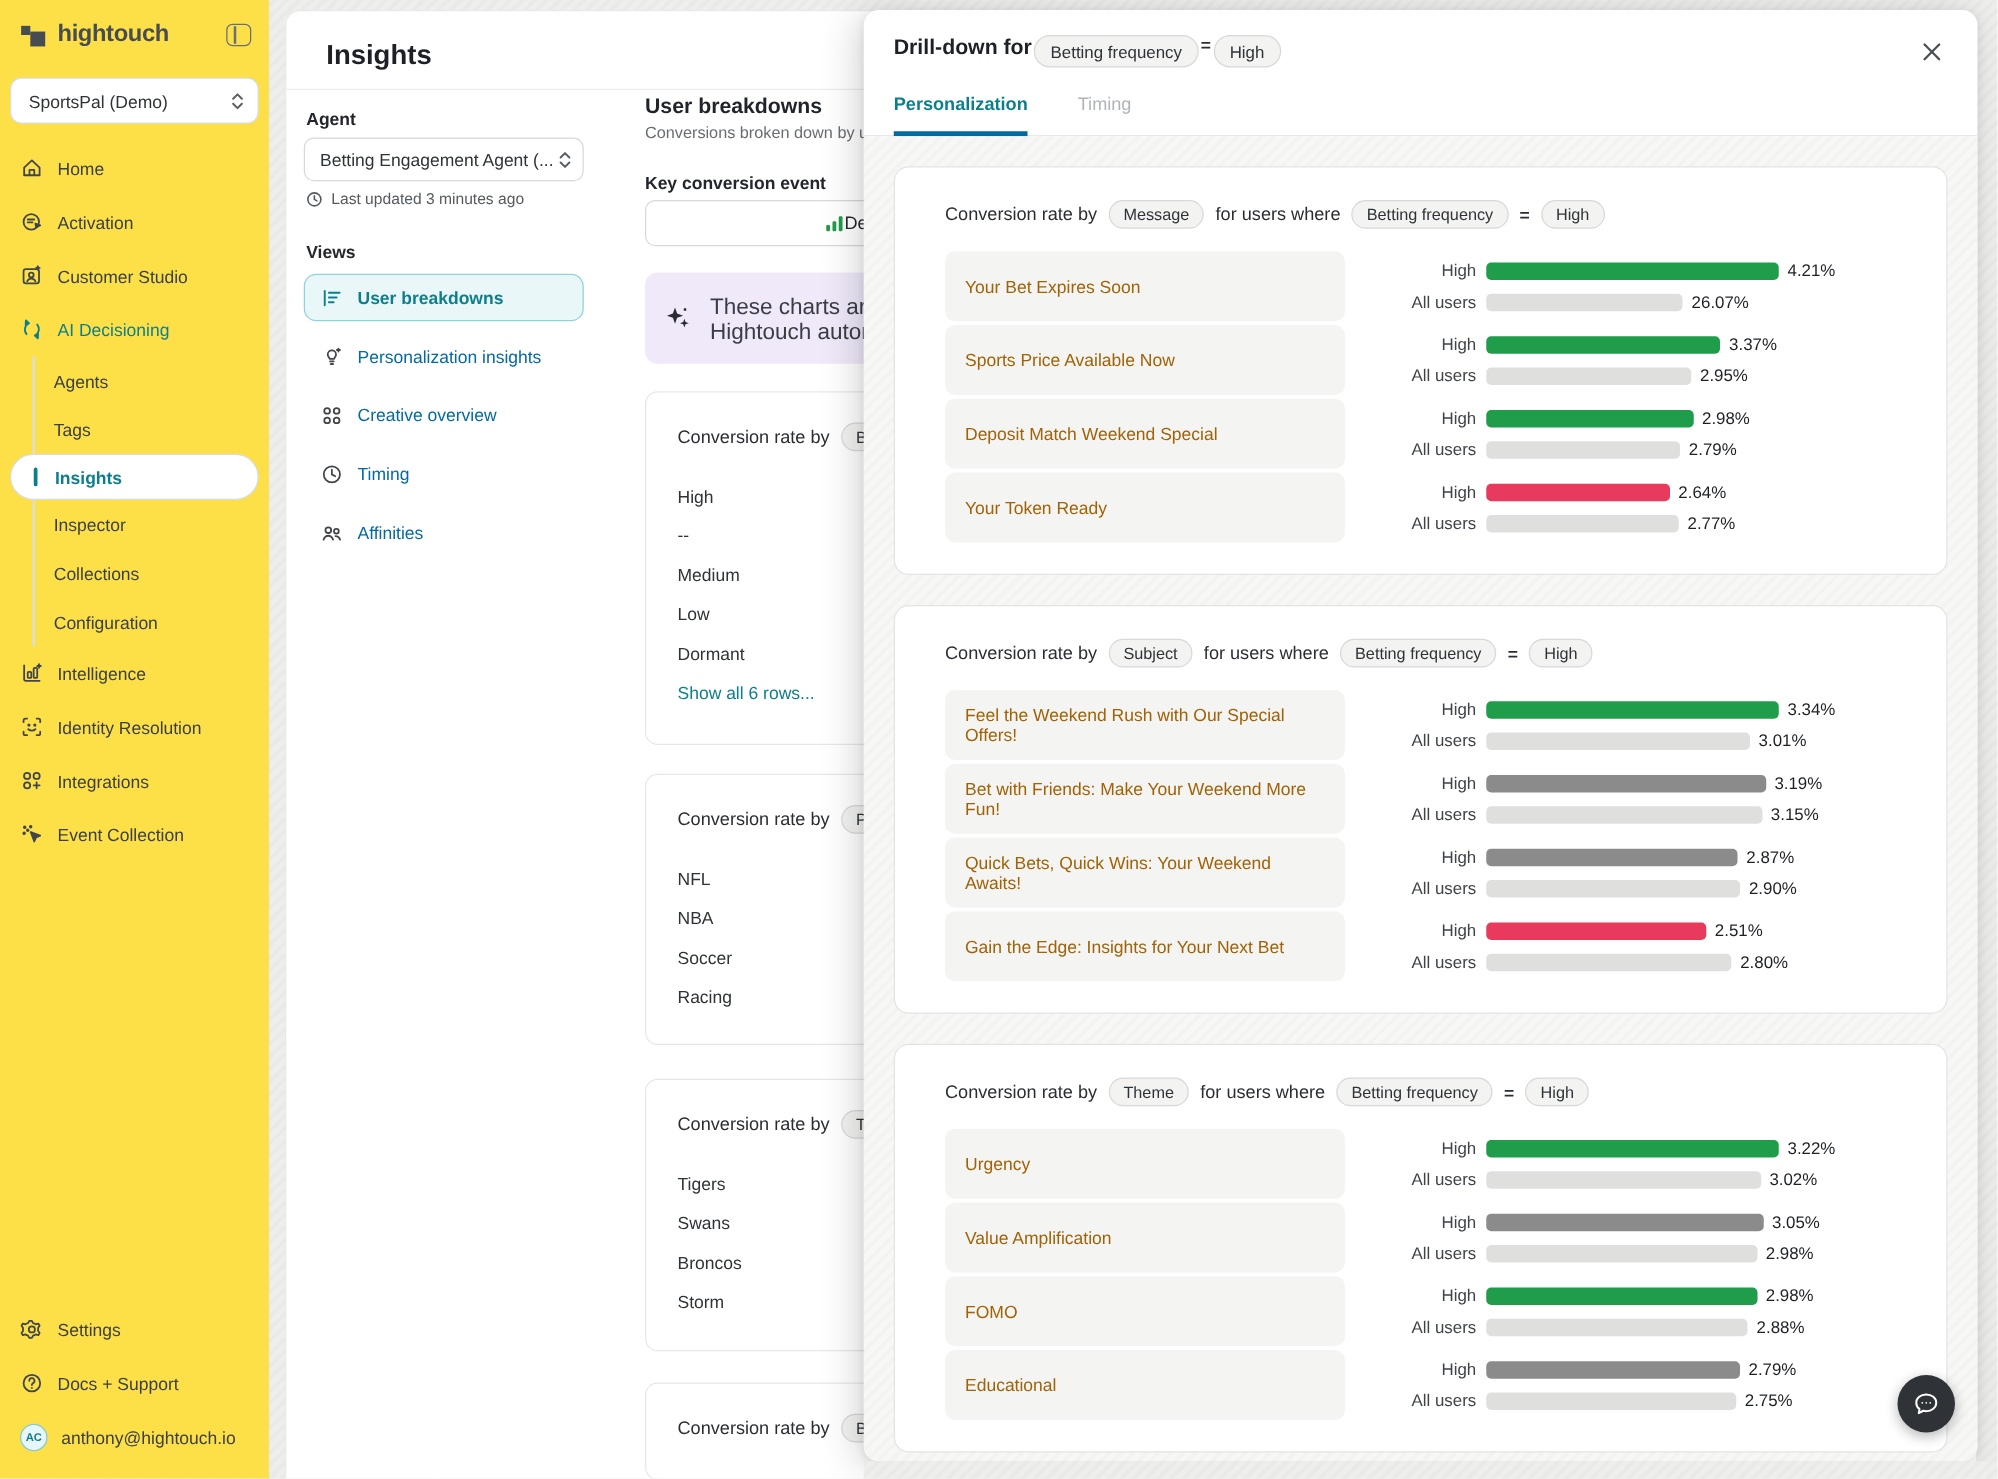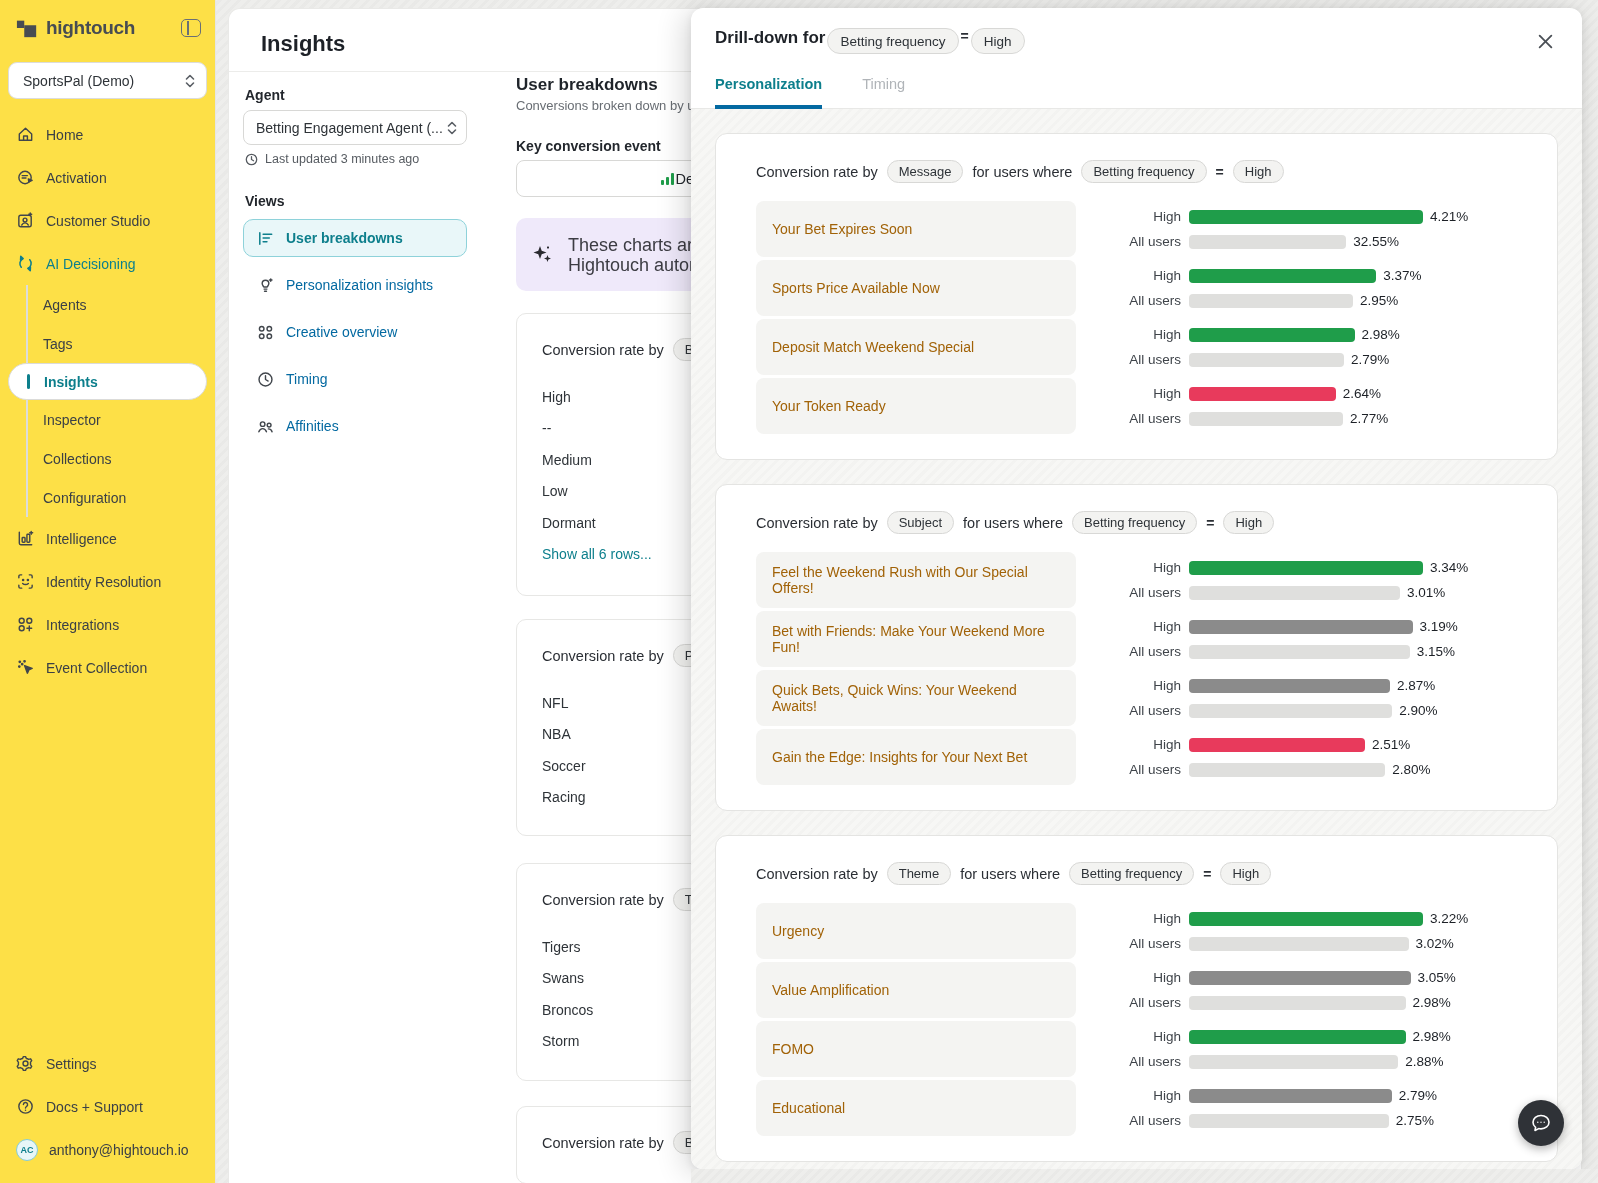--- a/index.html
+++ b/index.html
@@ -435,21 +435,21 @@
           <div class="row-label">Your Bet Expires Soon</div>
           <div class="bars">
             <div class="bar-line">
               <span class="bar-name">High</span>
               <span class="bar" style="width:234.0px;background:#1f9d4a"></span>
               <span class="bar-value">4.21%</span>
             </div>
             <div class="bar-line">
               <span class="bar-name">All users</span>
               <span class="bar" style="width:157.3px;background:#dfdfdd"></span>
-              <span class="bar-value">32.55%</span>
+              <span class="bar-value">26.07%</span>
             </div>
           </div>
         </div>
         <div class="row">
           <div class="row-label">Sports Price Available Now</div>
           <div class="bars">
             <div class="bar-line">
               <span class="bar-name">High</span>
               <span class="bar" style="width:187.3px;background:#1f9d4a"></span>
               <span class="bar-value">3.37%</span>

